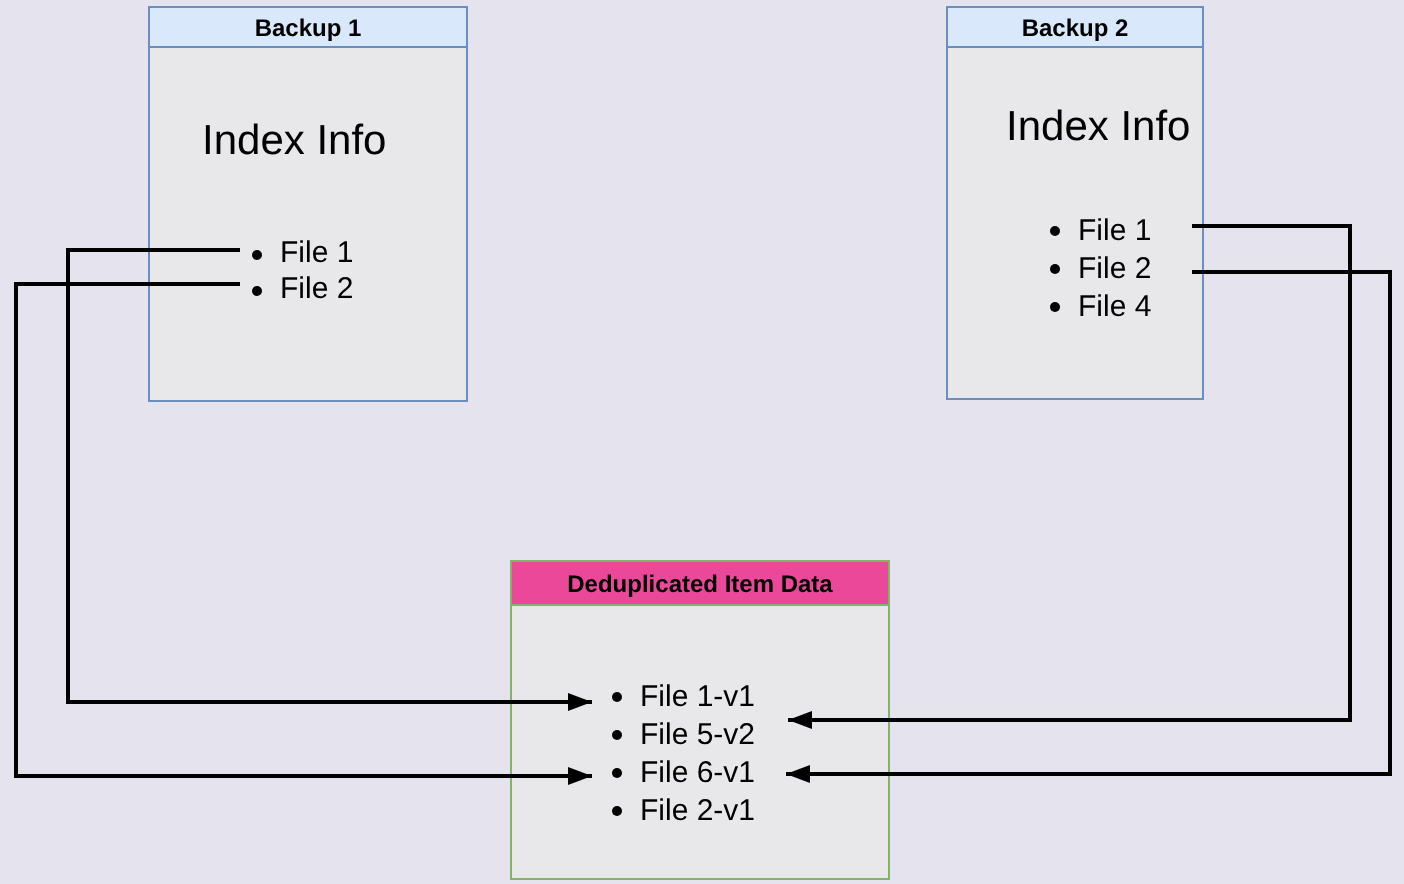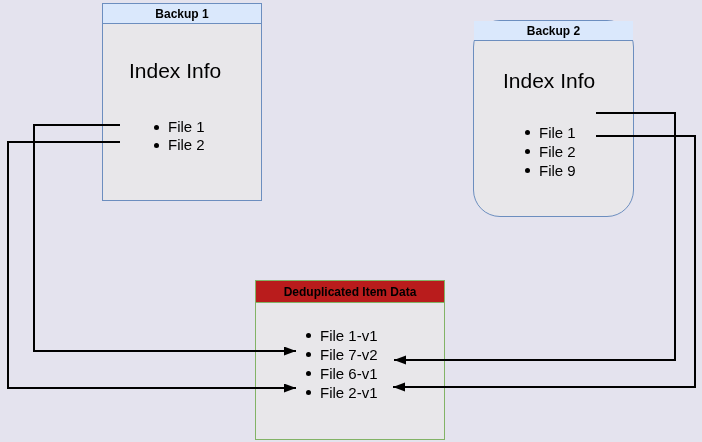--- a/index.html
+++ b/index.html
@@ -23,21 +23,21 @@
   .node-header {
     width: 100%;
     display: flex;
     align-items: center;
     justify-content: center;
     font-weight: bold;
     font-size: 12px;
     border-bottom: 1px solid;
   }
   .node-blue  .node-header { background: #dae8fc; border-color: #6c8ebf; height: 20px; }
-  .node-green .node-header { background: #b91c1c; border-color: #82b366; height: 22px; }
+  .node-green .node-header { background: #ec4899; border-color: #82b366; height: 22px; }
   .info-label {
     position: absolute;
     font-size: 21px;
     line-height: 18px;
     white-space: nowrap;
   }
   ul.file-list {
     position: absolute;
     margin: 0;
     padding: 0;
@@ -50,30 +50,30 @@
     content: "";
     position: absolute;
     left: 0;
     top: 50%;
     margin-top: -2.5px;
     width: 5px;
     height: 5px;
     border-radius: 50%;
     background: #000;
   }
-  #backup1 { left: 74px;  top: 3px;   width: 160px; height: 198px; margin-left: 28px; }
-  #backup2 { left: 473px; top: 20px;   width: 161px; height: 197px; border-radius: 27px; }
+  #backup1 { left: 74px;  top: 3px;   width: 160px; height: 198px; }
+  #backup2 { left: 473px; top: 3px;   width: 129px; height: 197px; }
   #dedup   { left: 255px; top: 280px; width: 190px; height: 160px; }
 
   #backup1 .info-label { left: 26px; top: 58px; }
   #backup2 .info-label { left: 29px; top: 51px; }
 
   #backup1 .file-list { left: 51px; top: 114px; line-height: 18px; }
   #backup2 .file-list { left: 51px; top: 102px; line-height: 19px; }
-  #dedup   .file-list { left: 50px; top: 45px;  line-height: 19px; }
+  #dedup   .file-list { left: 50px; top: 58px;  line-height: 19px; }
 
   svg.edges {
     position: absolute;
     left: 0; top: 0;
     width: 702px; height: 442px;
     pointer-events: none;
   }
   svg.edges polyline {
     fill: none;
     stroke: #000;
@@ -97,31 +97,31 @@
   </div>
 
   <div class="node node-blue" id="backup2">
     <div class="node-header">
       <span>Backup 2</span>
     </div>
     <div class="info-label">Index Info</div>
     <ul class="file-list">
       <li>File 1</li>
       <li>File 2</li>
-      <li>File 9</li>
+      <li>File 4</li>
     </ul>
   </div>
 
   <div class="node node-green" id="dedup">
     <div class="node-header">
       <span>Deduplicated Item Data</span>
     </div>
     <ul class="file-list">
       <li>File 1-v1</li>
-      <li>File 7-v2</li>
+      <li>File 5-v2</li>
       <li>File 6-v1</li>
       <li>File 2-v1</li>
     </ul>
   </div>
 
   <svg class="edges" viewBox="0 0 702 442" xmlns="http://www.w3.org/2000/svg">
     <defs>
       <marker id="arrowhead" markerWidth="13" markerHeight="10" refX="12" refY="4.5" orient="auto" markerUnits="userSpaceOnUse">
         <path d="M0,0 L12,4.5 L0,9 Z" fill="#000"></path>
       </marker>

